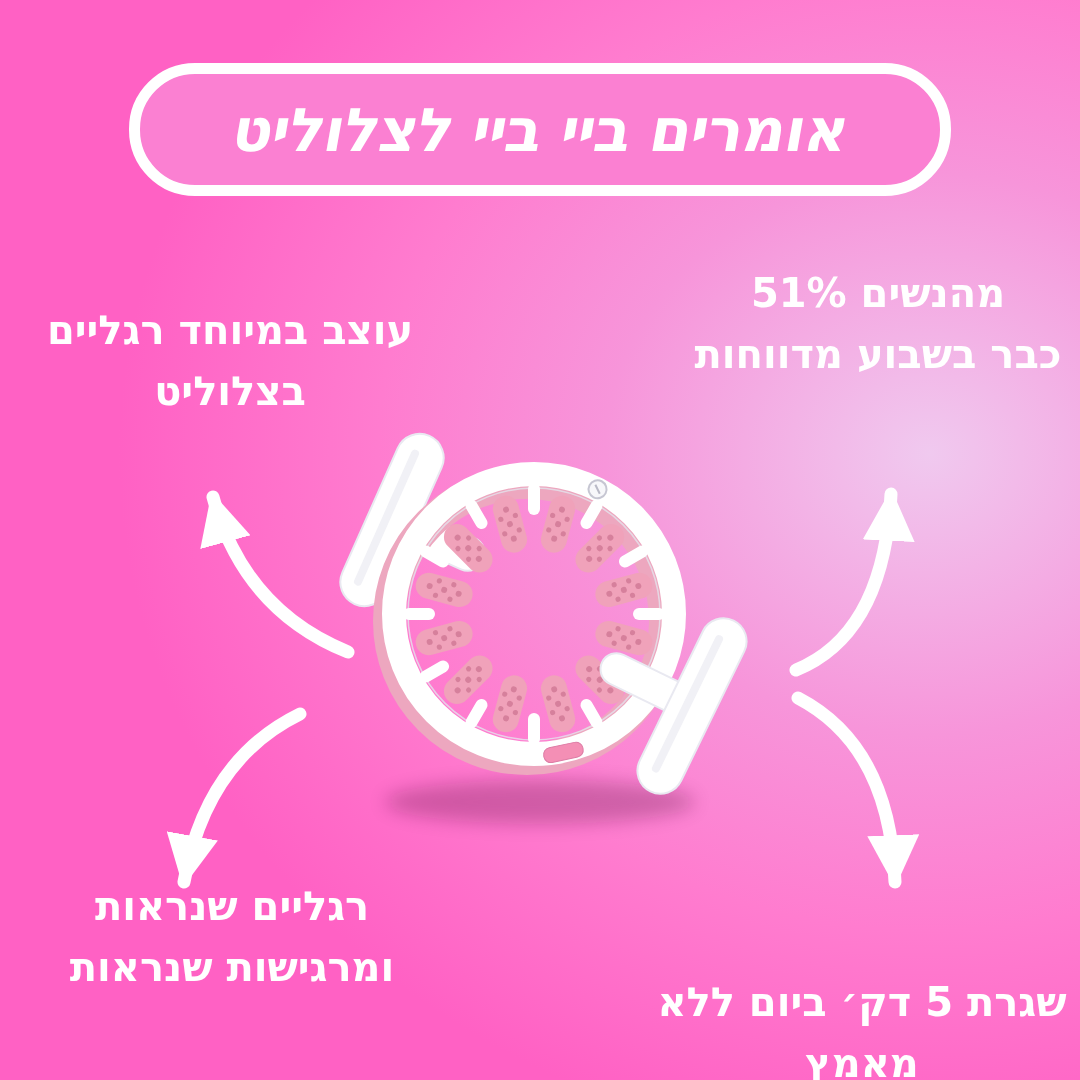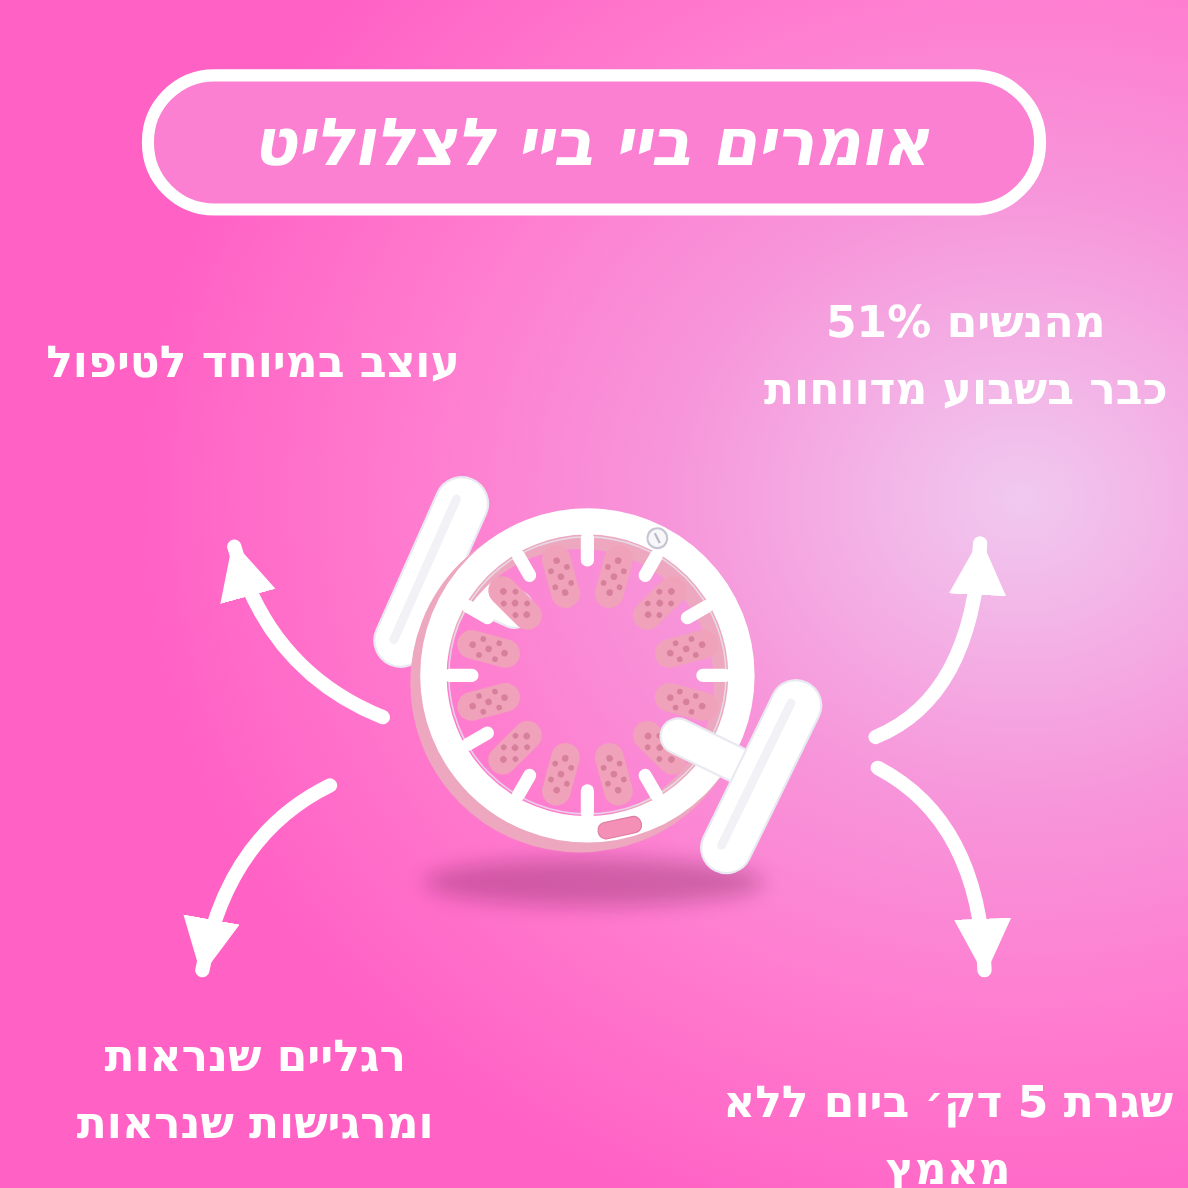--- a/index.html
+++ b/index.html
@@ -41,21 +41,21 @@
     width:max-content;
     text-align:center;
     color:#ffffff;
     font-size:40px;
     font-weight:bold;
     line-height:1.52;
   }
   .co-line{white-space:nowrap;}
   .co-tl{left:230px;top:300px;}
   .co-tr{left:878px;top:263px;}
-  .co-bl{left:232px;top:931px;}
+  .co-bl{left:232px;top:876px;}
   .co-br{left:862px;top:972px;}
 </style>
 </head>
 <body>
 
 <div class="canvas">
 
   <svg class="art" viewBox="0 0 1080 1080" aria-hidden="true">
     <defs>
       <marker id="ah" viewBox="0 0 10 10" refX="9" refY="5" markerWidth="4" markerHeight="4" orient="auto">
@@ -130,21 +130,22 @@
         <rect x="-9" y="-76" width="8" height="152" rx="4" fill="#f1f1f6"></rect>
       </g>
     </g>
   </svg>
 
   <div class="banner">
     <span class="banner-text" dir="rtl">אומרים ביי ביי לצלוליט</span>
   </div>
 
   <div class="callout co-tl">
-    <div class="co-line" dir="rtl">עוצב במיוחד לטיפול</div>
+    <div class="co-line" dir="rtl">עוצב במיוחד רגליים</div>
+    <div class="co-line" dir="rtl">בצלוליט</div>
   </div>
 
   <div class="callout co-tr">
     <div class="co-line" dir="ltr">51% מהנשים</div>
     <div class="co-line" dir="rtl">כבר בשבוע מדווחות</div>
   </div>
 
   <div class="callout co-bl">
     <div class="co-line" dir="rtl">רגליים שנראות</div>
     <div class="co-line" dir="rtl">ומרגישות שנראות</div>

